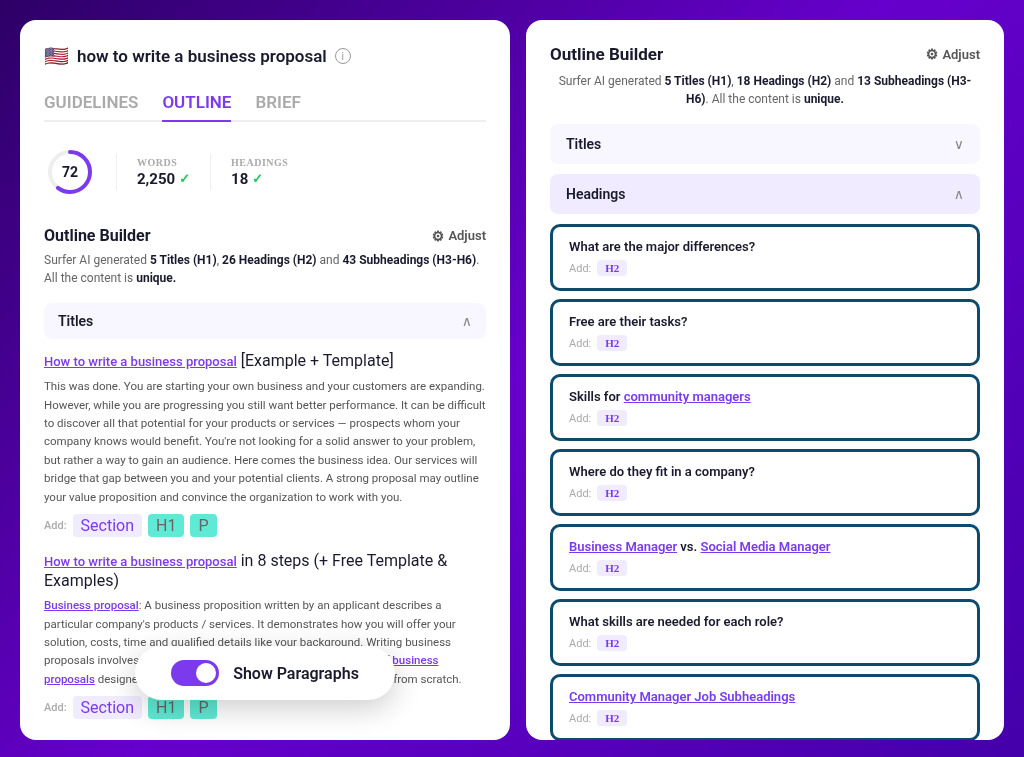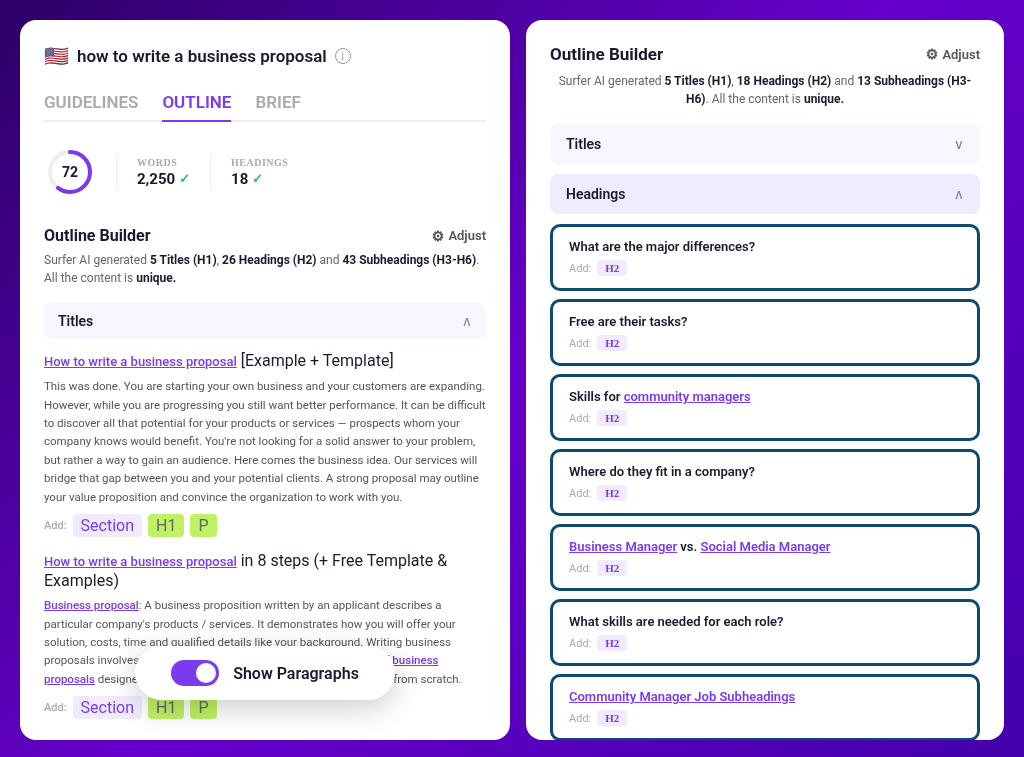--- a/index.html
+++ b/index.html
@@ -247,21 +247,21 @@
       font-weight: 400;
       color: #7c3aed;
       background: #f0ebff;
       padding: 2px 8px;
       border-radius: 4px;
       cursor: pointer;
     }
 
     .add-tag.gray {
       color: #666;
-      background: #bef264;
+      background: #5eead4;
     }
 
     
     .toggle-overlay {
       position: absolute;
       bottom: 40px;
       left: 50%;
       transform: translateX(-50%);
       background: white;
       border-radius: 50px;

